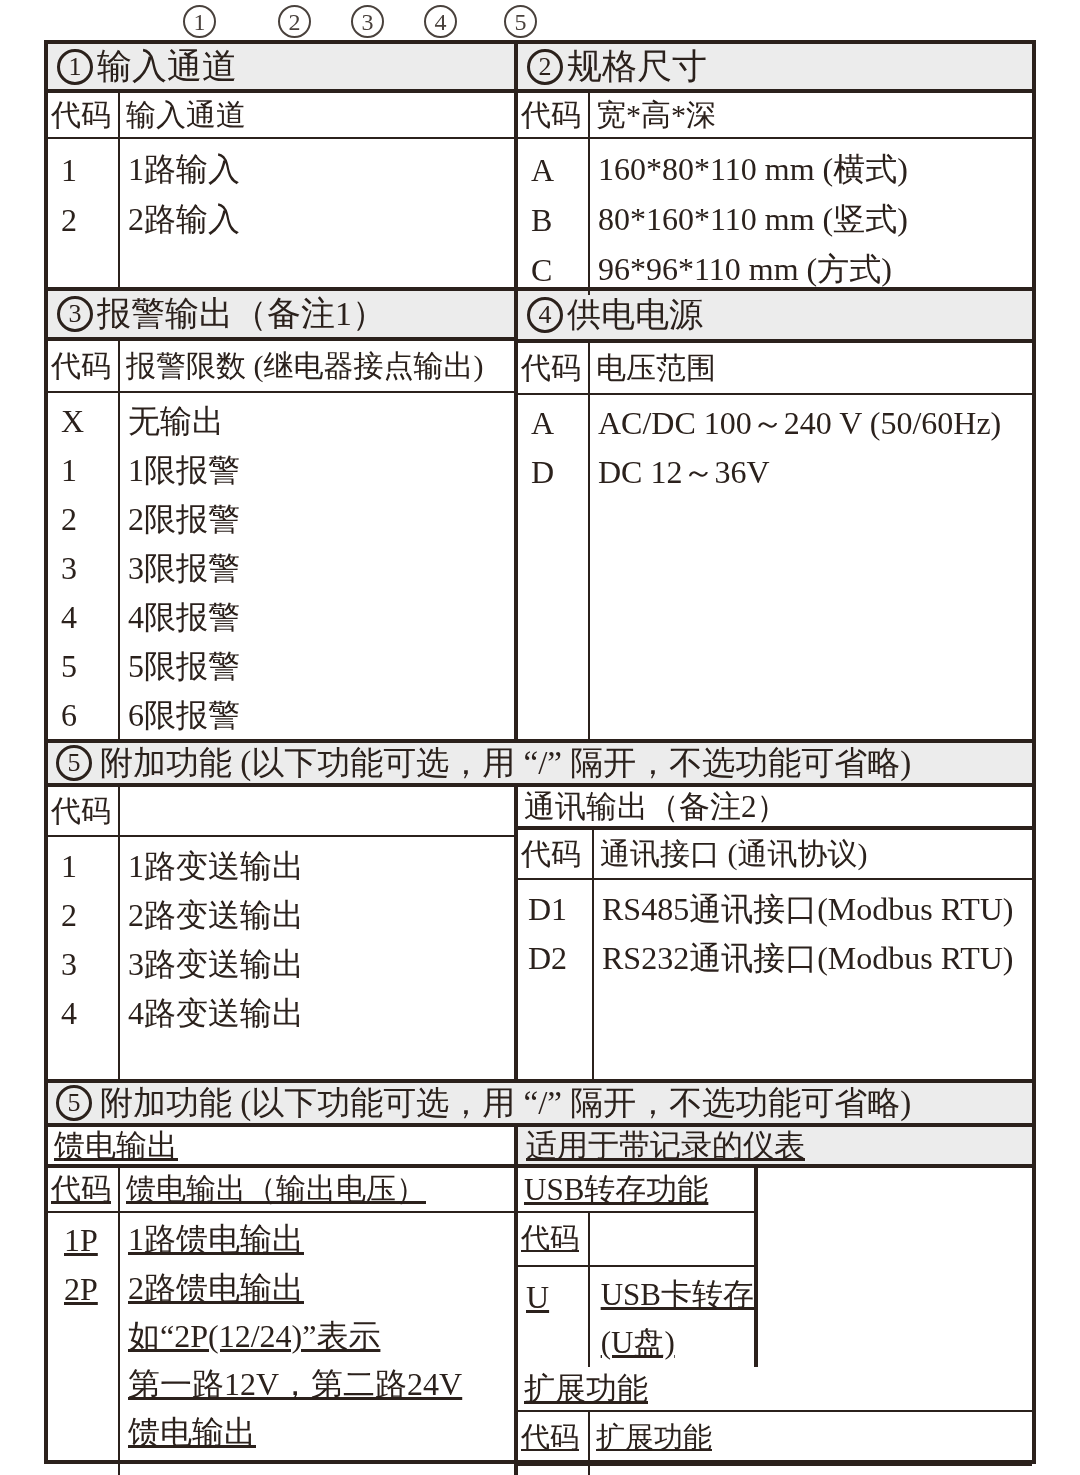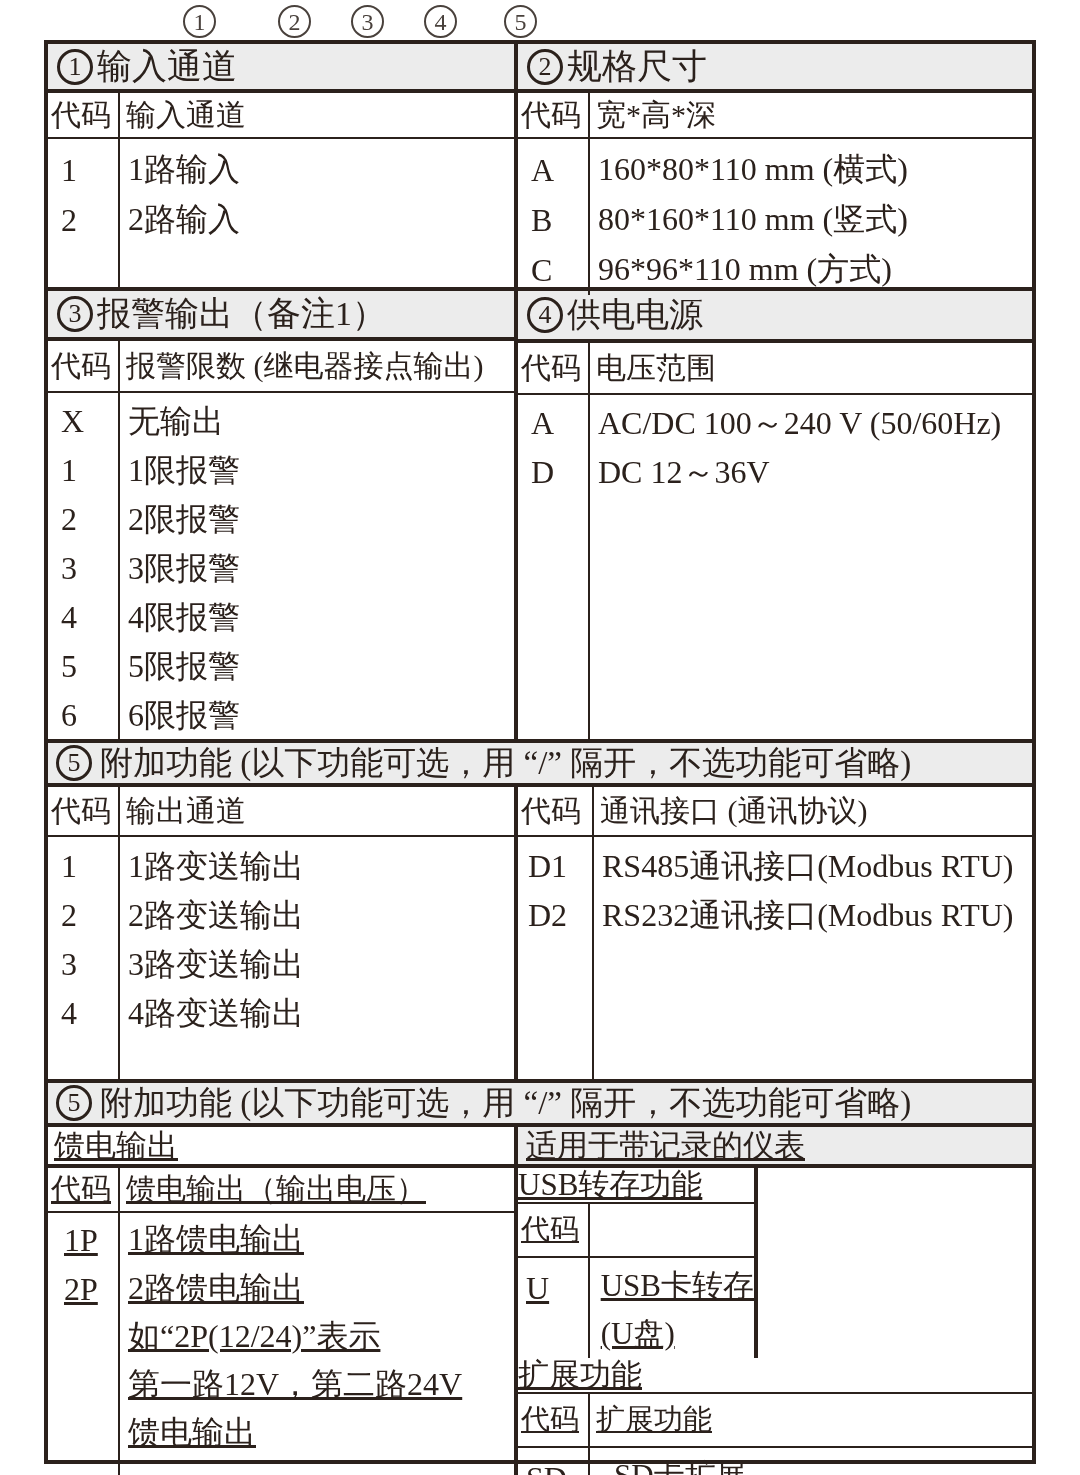--- a/index.html
+++ b/index.html
@@ -100,21 +100,21 @@
   .f-low{display:flex;flex:1 1 auto;}
   .band-f .half-l .p-colhead{height:45px;}
   .band-f .half-l .p-body{padding-top:2px;}
   .band-f .half-l .p-row.first{height:50px;}
   .band-f .half-l .p-row{height:48px;}
   .band-f .half-l .p-row .c{padding-left:16px;}
   .subtables{flex:1;display:flex;}
   .subtable{display:flex;flex-direction:column;}
   .st-usb{width:240px;border-right:4px solid var(--ink);}
   .st-ext{flex:1;}
-  .st-title{height:36px;border-bottom:2px solid var(--ink);display:flex;align-items:center;font-size:31px;white-space:nowrap;flex:0 0 auto;}
+  .st-title{height:45px;border-bottom:2px solid var(--ink);display:flex;align-items:center;padding-left:6px;font-size:31px;white-space:nowrap;flex:0 0 auto;}
   .subtable .p-colhead{height:54px;font-size:29px;}
   .st-body{flex:1;position:relative;display:flex;}
   .st-body::before{content:"";position:absolute;left:70px;top:0;bottom:0;width:2px;background:var(--ink);}
   .st-body .c{width:72px;padding-left:8px;padding-top:12px;font-size:32px;white-space:nowrap;}
   .st-body .dlines{flex:1;padding-left:24px;padding-top:4px;font-size:31px;line-height:48px;white-space:nowrap;}
 </style>
 </head>
 <body>
 
 <div class="sheet">
@@ -243,21 +243,20 @@
       <div class="wide-title">
         <span class="circ">5</span>
         <span>附加功能 (以下功能可选，用 “/” 隔开，不选功能可省略)</span>
       </div>
     </div>
 
     <div class="band band-d">
       <div class="half-l">
         <div class="p-colhead">
           <span class="code-h">代码</span>
-          <span class="desc-h">输出通道</span>
         </div>
         <div class="p-body">
           <div class="p-row">
             <span class="c">1</span>
             <span class="d">1路变送输出</span>
           </div>
           <div class="p-row">
             <span class="c">2</span>
             <span class="d">2路变送输出</span>
           </div>
@@ -265,20 +264,21 @@
             <span class="c">3</span>
             <span class="d">3路变送输出</span>
           </div>
           <div class="p-row">
             <span class="c">4</span>
             <span class="d">4路变送输出</span>
           </div>
         </div>
       </div>
       <div class="half-r">
+        <div class="sub-title">通讯输出（备注2）</div>
         <div class="p-colhead">
           <span class="code-h">代码</span>
           <span class="desc-h">通讯接口 (通讯协议)</span>
         </div>
         <div class="p-body">
           <div class="p-row">
             <span class="c">D1</span>
             <span class="d">RS485通讯接口(Modbus RTU)</span>
           </div>
           <div class="p-row">

